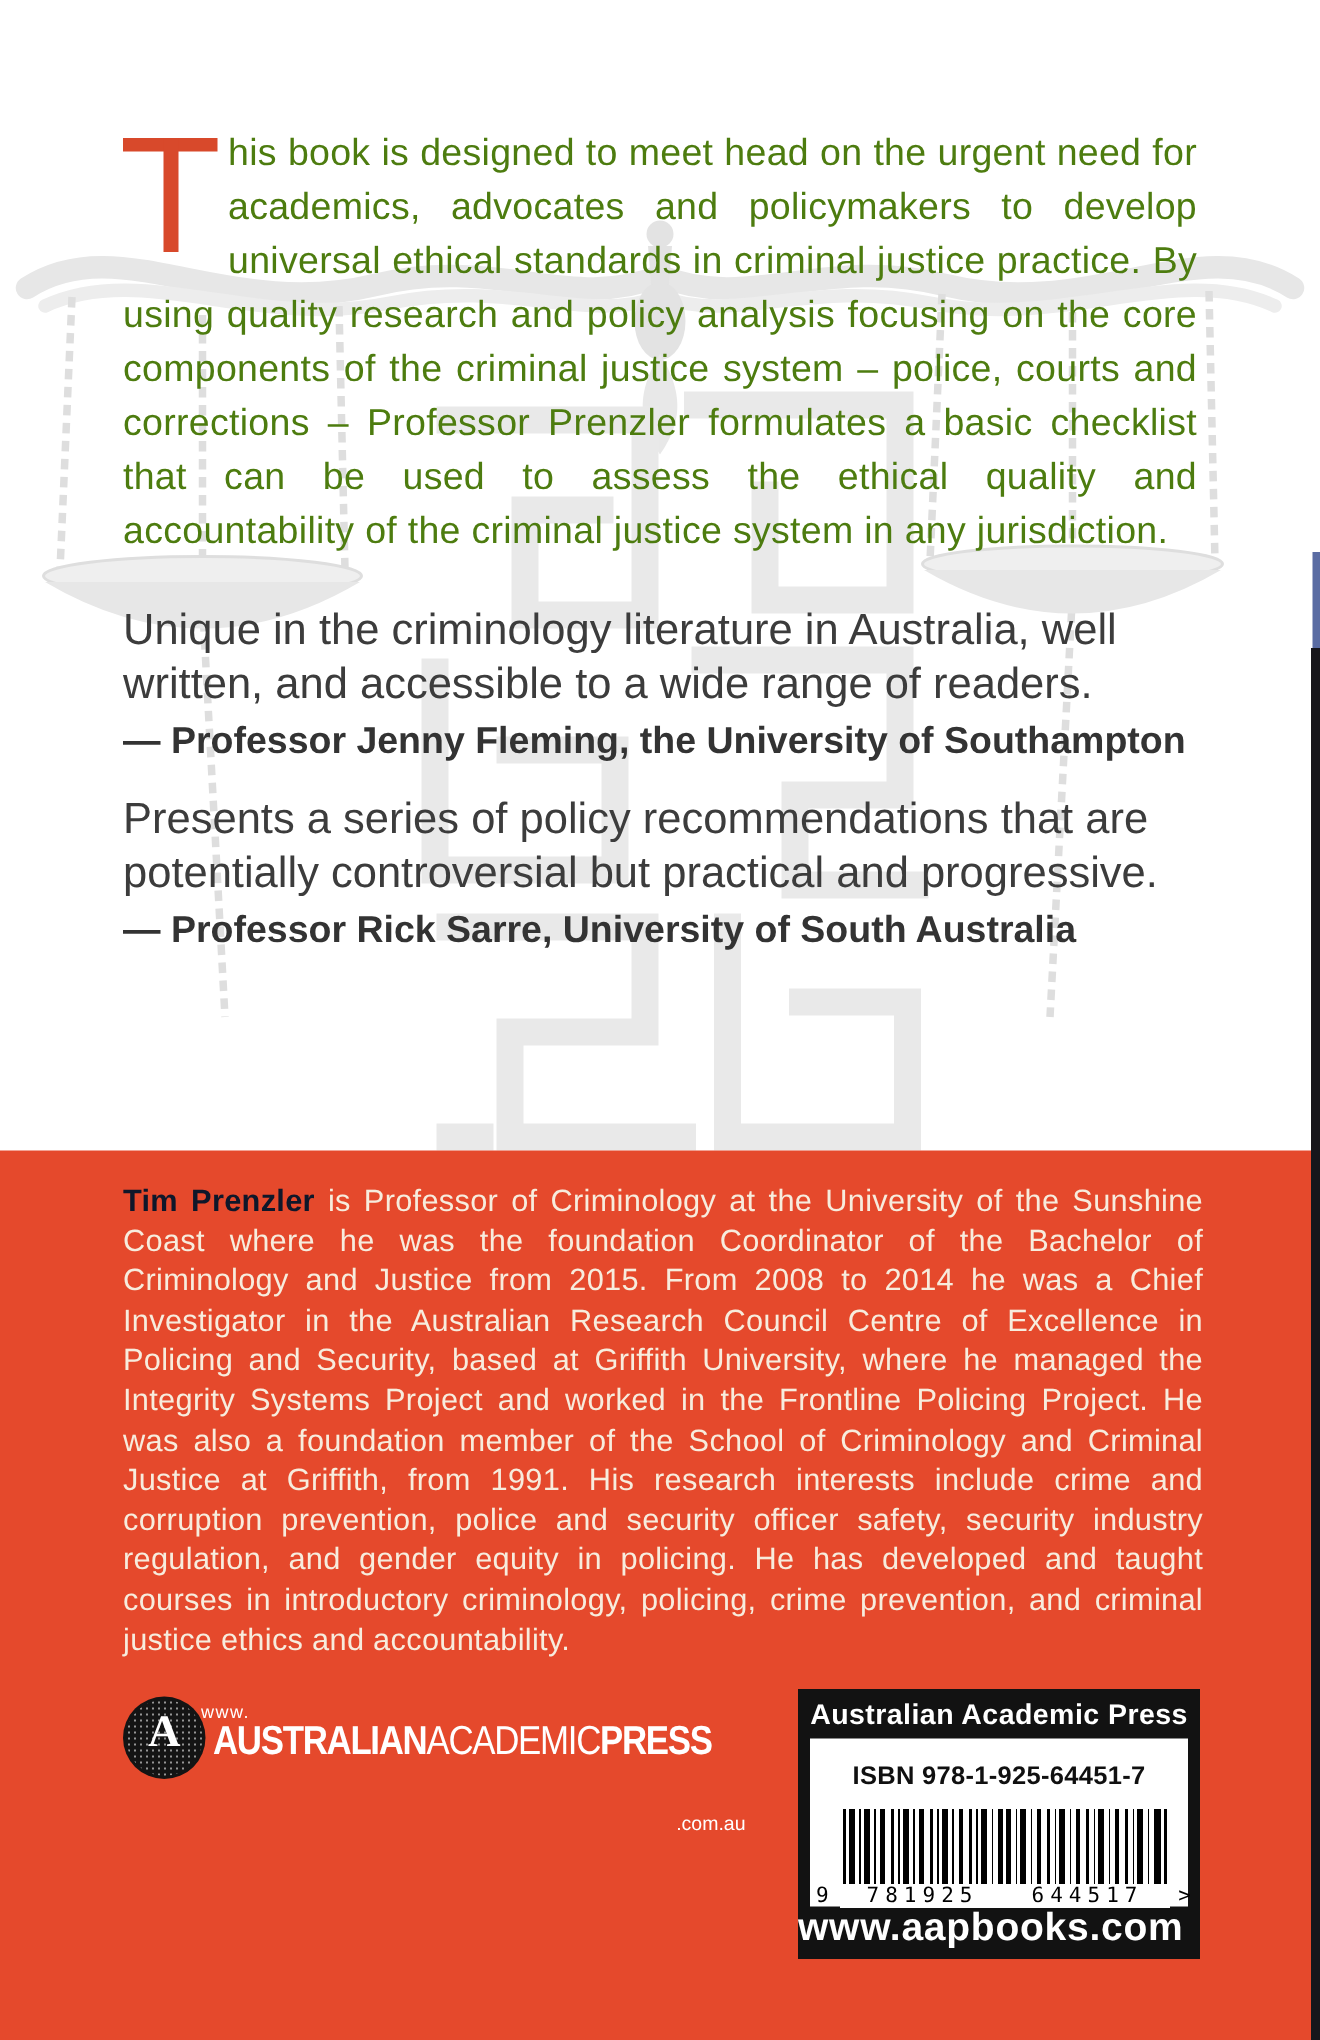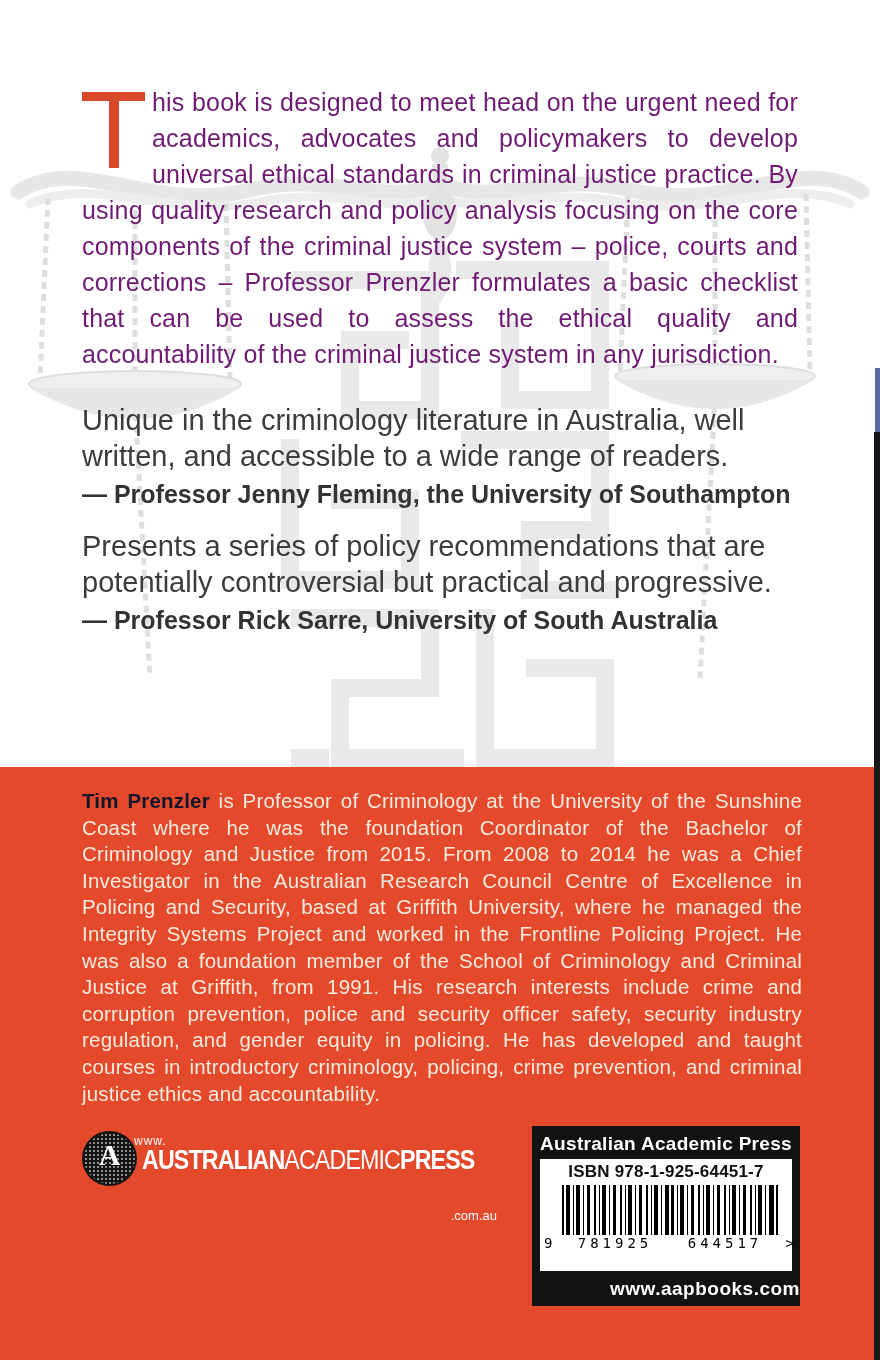--- a/index.html
+++ b/index.html
@@ -6,21 +6,21 @@
   body{
     width:880px;height:1360px;position:relative;overflow:hidden;
     background:#ffffff;
     font-family:"Liberation Sans", sans-serif;
   }
   
   .watermark{position:absolute;left:0;top:118px;width:880px;height:662px;pointer-events:none;}
   
   .blurb{
     position:absolute;left:82px;top:84px;width:716px;
-    font-size:25px;line-height:36px;color:#701a75;
+    font-size:25px;line-height:36px;color:#4d7c0f;
     text-align:justify;letter-spacing:0.2px;
   }
   .dropcap{
     float:left;width:66px;height:98px;position:relative;margin:6px 4px 0 0;
   }
   .dropcap .hidden-letter{position:absolute;width:1px;height:1px;overflow:hidden;clip:rect(0 0 0 0);}
   .dropcap .bar{position:absolute;left:0;top:2px;width:63px;height:9px;background:#d8492b;}
   .dropcap .stem{position:absolute;left:27px;top:2px;width:10px;height:76px;background:#d8492b;}
   
   .quote-block{position:absolute;left:82px;width:716px;color:#3c3c3c;}
@@ -71,21 +71,21 @@
     background:#121212;
   }
   .bcblock .bctitle{
     margin:0;padding-top:7px;text-align:center;color:#ffffff;
     font-size:19px;font-weight:bold;letter-spacing:0.3px;
   }
   .bcwhite{
     position:absolute;left:8px;top:33px;width:252px;height:112px;background:#ffffff;
   }
   .isbn{
-    margin:0;padding-top:3px;text-align:center;color:#101010;
+    margin:12px;padding-top:3px;text-align:center;color:#101010;
     font-size:17px;font-weight:bold;letter-spacing:0.2px;
   }
   .bc-bars{position:relative;margin:3px 14px 0 22px;height:66px;}
   .bc-data{
     position:absolute;left:6px;right:6px;top:0;height:50px;
     background:repeating-linear-gradient(90deg,
       #000 0 2px,#fff 2px 5px,#000 5px 6px,#fff 6px 8px,
       #000 8px 12px,#fff 12px 15px,#000 15px 16px,#fff 16px 19px,
       #000 19px 22px,#fff 22px 26px);
   }
@@ -95,22 +95,22 @@
   .guard.gc{left:50%;margin-left:-3px;}
   .guard.gr{right:0;}
   .bc-digits{
     position:absolute;left:0;right:0;bottom:0;height:16px;display:flex;align-items:center;
     font-family:"DejaVu Sans Mono", monospace;font-size:14px;color:#000;
   }
   .bc-digits .d9{flex:none;width:16px;margin-left:-18px;letter-spacing:0;}
   .bc-digits .grp{flex:1;text-align:center;letter-spacing:4px;background:#fff;height:16px;line-height:16px;}
   .bc-digits .arrow{flex:none;width:14px;margin-right:-16px;text-align:right;letter-spacing:0;}
   .bcfoot{
-    position:absolute;left:0;bottom:6px;width:100%;margin:0;text-align:right;
-    color:#ffffff;font-size:19px;font-weight:bold;letter-spacing:0.5px;
+    position:absolute;left:0;bottom:6px;width:100%;margin:0;text-align:left;
+    color:#ffffff;font-size:26px;font-weight:bold;letter-spacing:0.5px;
   }
   
   .edge-blue{position:absolute;left:875px;top:368px;width:5px;height:64px;}
   .edge-black{position:absolute;left:874px;top:432px;width:6px;height:928px;}
 </style>
 </head>
 <body>
 
 <svg class="watermark" viewBox="0 0 880 662" aria-hidden="true">
   <g fill="none" stroke="#e7e7e7" stroke-width="15" stroke-linecap="round">

